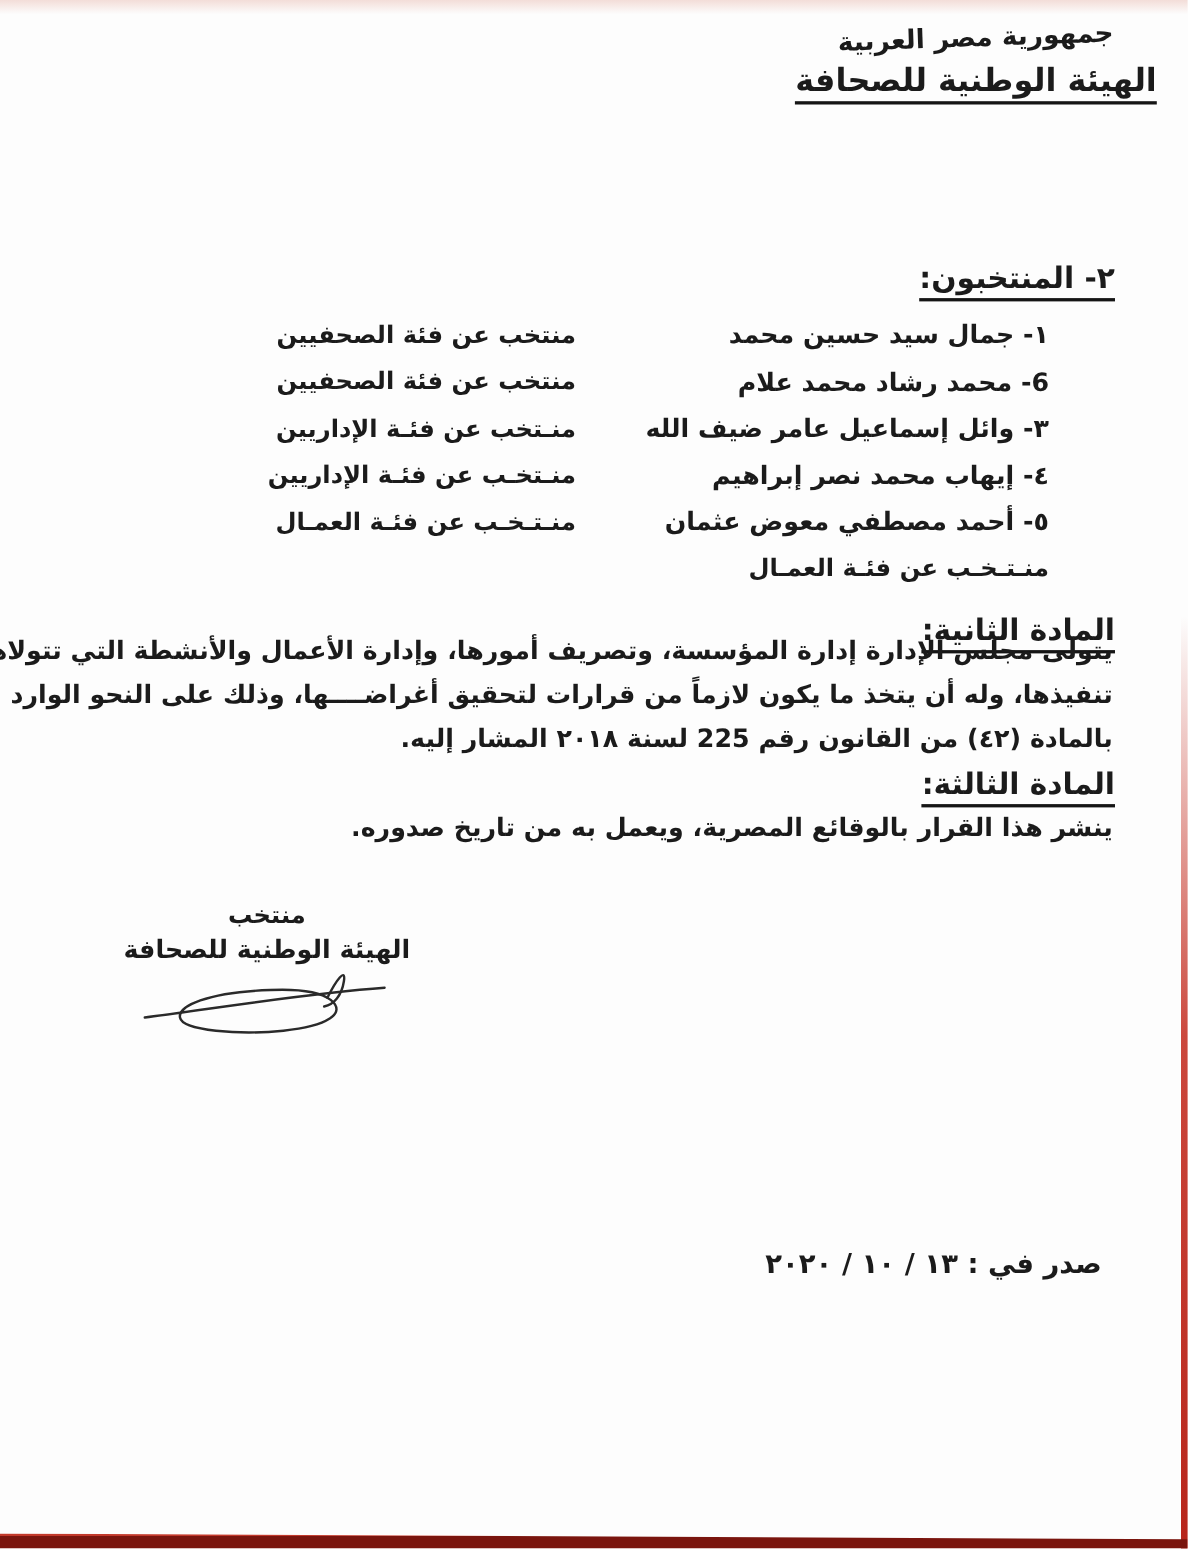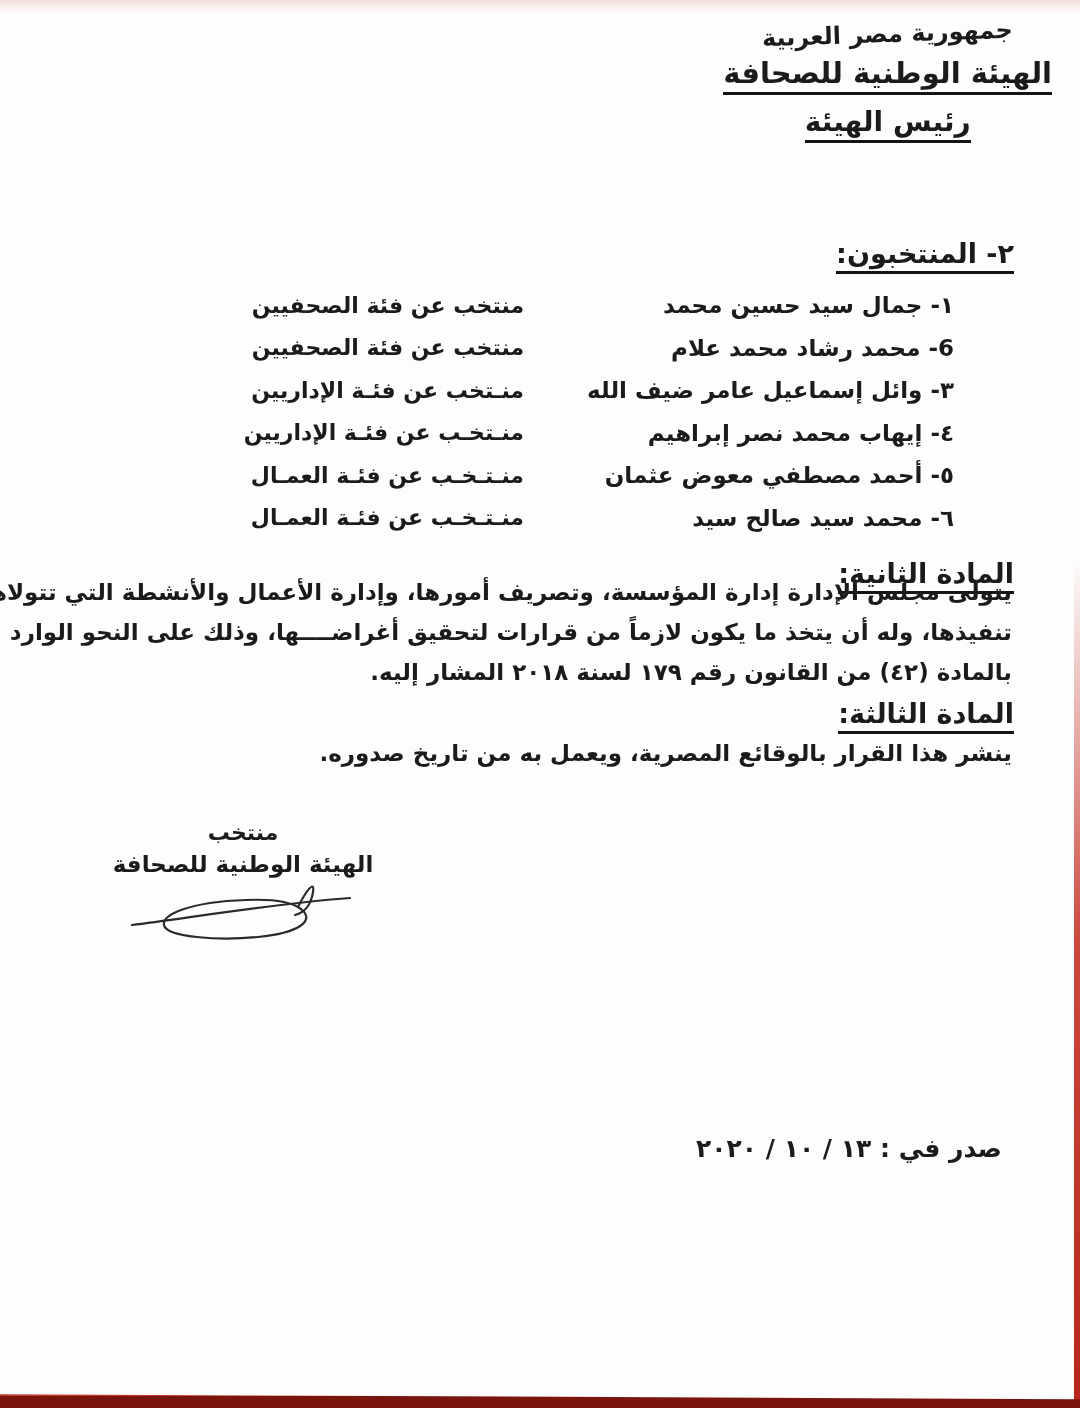--- a/index.html
+++ b/index.html
@@ -97,21 +97,20 @@
 
 <div class="page">
 
   <div class="top-band"></div>
   <div class="right-stripe"></div>
   <div class="bottom-bar"></div>
 
   <header class="letterhead">
     <div class="lh1">جمهورية مصر العربية</div>
     <div><span class="lh2 u">الهيئة الوطنية للصحافة</span></div>
-    <div><span class="lh3 u">رئيس الهيئة</span></div>
   </header>
 
   <div class="elected-heading">
     <span class="u">٢- المنتخبون:</span>
   </div>
 
   <div class="members">
     <div class="member-row">
       <span class="member-name">١- جمال سيد حسين محمد</span>
       <span class="member-cat">منتخب عن فئة الصحفيين</span>
@@ -126,33 +125,32 @@
     </div>
     <div class="member-row">
       <span class="member-name">٤- إيهاب محمد نصر إبراهيم</span>
       <span class="member-cat">منـتخـب عن فئـة الإداريين</span>
     </div>
     <div class="member-row">
       <span class="member-name">٥- أحمد مصطفي معوض عثمان</span>
       <span class="member-cat">منـتـخـب عن فئـة العمـال</span>
     </div>
     <div class="member-row">
-      <span class="member-name">٦- محمد سيد صالح سيد</span>
       <span class="member-cat">منـتـخـب عن فئـة العمـال</span>
     </div>
   </div>
 
   <div class="art-heading art2-heading">
     <span class="u">المادة الثانية:</span>
   </div>
 
   <div class="art2-body">
     <div class="line">يتولى مجلس الإدارة إدارة المؤسسة، وتصريف أمورها، وإدارة الأعمال والأنشطة التي تتولاها، أو</div>
     <div class="line">تنفيذها، وله أن يتخذ ما يكون لازماً من قرارات لتحقيق أغراضــــها، وذلك على النحو الوارد</div>
-    <div class="line">بالمادة (٤٢) من القانون رقم ١٧٩ لسنة ٢٠١٨ المشار إليه.</div>
+    <div class="line">بالمادة (٤٢) من القانون رقم 225 لسنة ٢٠١٨ المشار إليه.</div>
   </div>
 
   <div class="art-heading art3-heading">
     <span class="u">المادة الثالثة:</span>
   </div>
 
   <div class="art3-body">ينشر هذا القرار بالوقائع المصرية، ويعمل به من تاريخ صدوره.</div>
 
   <div class="signature">
     <div class="sig-t1">منتخب</div>

